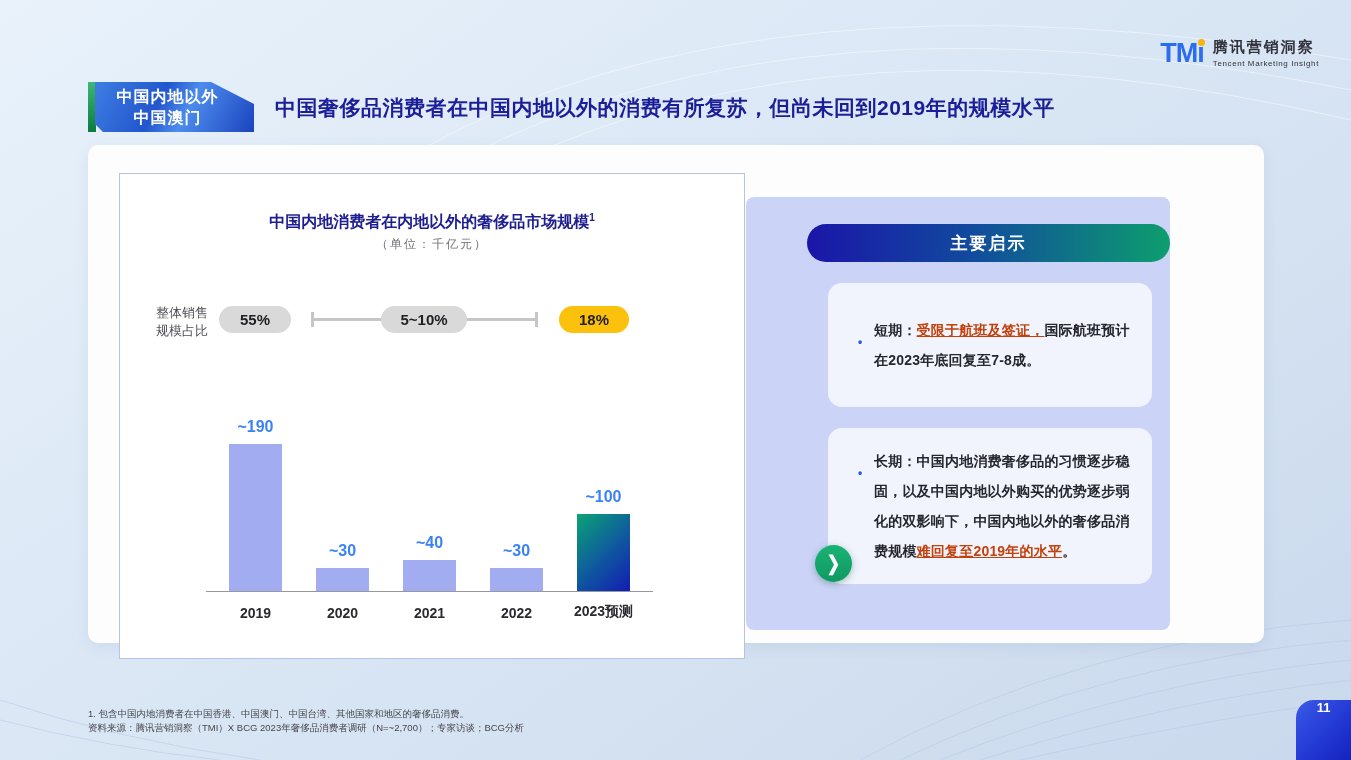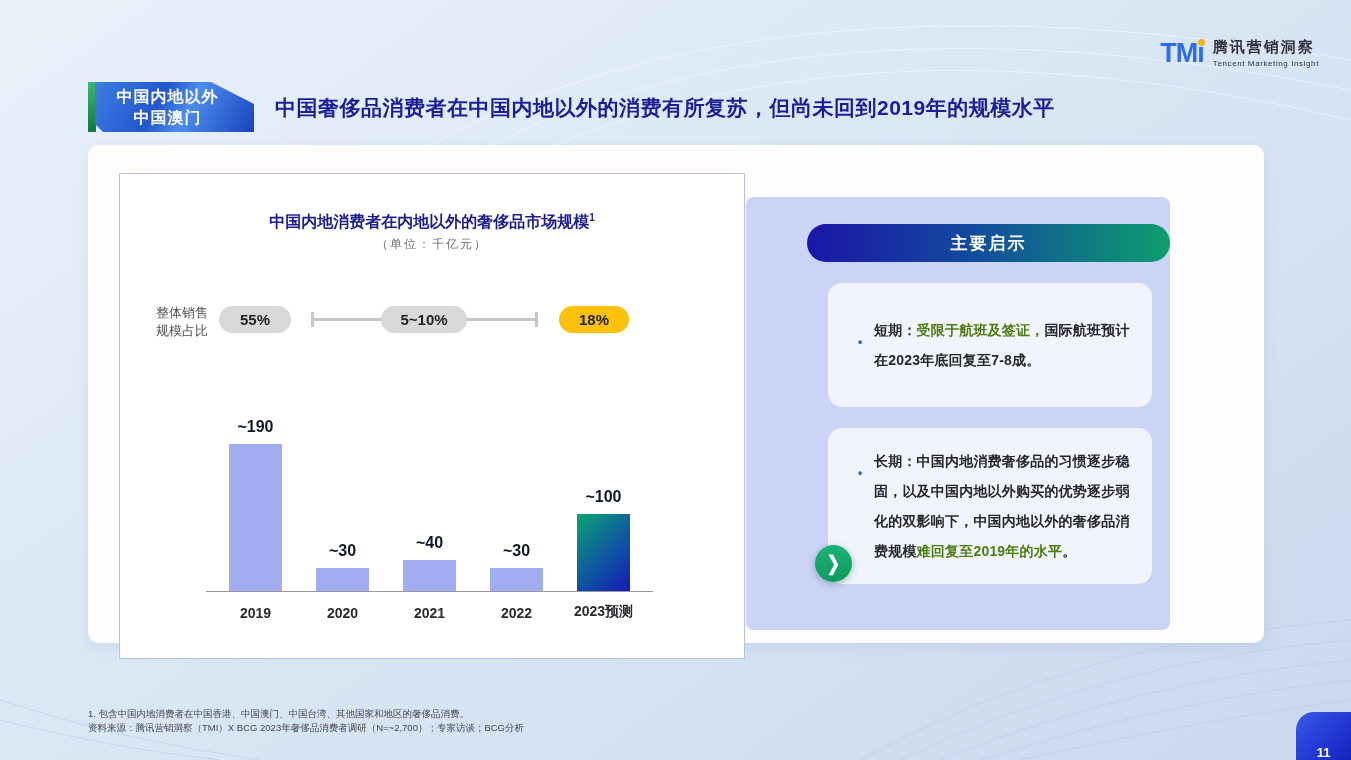--- a/index.html
+++ b/index.html
@@ -62,21 +62,21 @@
   .range-line::before, .range-line::after { content:""; position:absolute; top:-6px;
     width:3px; height:15px; background:#c6c6c8; }
   .range-line::before { left:0; } .range-line::after { right:0; }
 
   
   .bar-plot { position:absolute; left:86px; bottom:66px; width:447px; height:250px;
     border-bottom:1px solid #97979d; display:flex; justify-content:space-between;
     align-items:flex-end; padding:0 8px; }
   .bar-slot { position:relative; width:83px; display:flex; flex-direction:column;
     align-items:center; justify-content:flex-end; }
-  .bar-value { font-size:16px; font-weight:bold; color:#0f172a; margin-bottom:8px; }
+  .bar-value { font-size:16px; font-weight:bold; color:#3b82f6; margin-bottom:8px; }
   .bar { width:53px; }
   .bar.solid { background:#a2acf1; }
   .bar.gradient { background:linear-gradient(135deg,#0ba474 0%, #0f57a0 55%, #131cb2 100%); }
   .bar-cat { position:absolute; bottom:-30px; width:120px; text-align:center;
     font-size:14px; font-weight:600; color:#2a2a30; }
 
   
   .next-btn { position:absolute; left:727px; top:400px; width:37px; height:37px;
     border-radius:50%; background:linear-gradient(180deg,#1bb276,#0e9a60);
     display:flex; align-items:center; justify-content:center;
@@ -91,30 +91,30 @@
     border-radius:19px; background:linear-gradient(90deg,#1b15a8 0%, #114a9e 45%, #0d9e6e 100%);
     display:flex; align-items:center; justify-content:center;
     color:#ffffff; font-size:17px; font-weight:bold; letter-spacing:2px; }
   .insight-card { position:absolute; left:82px; width:324px; background:#f1f4fd;
     border-radius:14px; display:flex; align-items:center; }
   .insight-card-1 { top:86px; height:124px; }
   .insight-card-2 { top:231px; height:156px; }
   .insight-body { position:relative; padding:0 14px 0 46px; font-size:14px; font-weight:600;
     line-height:30px; color:#26262e; letter-spacing:.2px; }
   .insight-bullet { position:absolute; left:30px; top:12px; color:#2b56e8; font-size:12px; }
-  .seg-blue { color:#4d7c0f; }
+  .seg-blue { color:#c2410c;text-decoration:underline; }
   .seg-dark { color:#26262e; }
 
   
   .footer-note { position:absolute; left:88px; top:707px; font-size:9.5px; color:#46464e;
     line-height:14px; }
-  .page-tab { position:absolute; right:0; bottom:0; width:55px; height:48px;
+  .page-tab { position:absolute; right:0; bottom:0; width:55px; height:60px;
     border-top-left-radius:18px;
     background:linear-gradient(135deg,#3a5ae8 0%, #2236d2 60%, #1423bd 100%);
-    display:flex; align-items:flex-end; justify-content:center;
+    display:flex; align-items:flex-start; justify-content:center;
     color:#fff; font-size:13px; font-weight:bold; }
 </style>
 </head>
 <body>
 
 <div class="stage">
 
   <svg class="deco" width="1351" height="760" viewBox="0 0 1351 760">
     <g stroke="#ffffff" stroke-width="1" fill="none" opacity="0.45">
       <path d="M420,150 Q760,-40 1351,60"></path>

